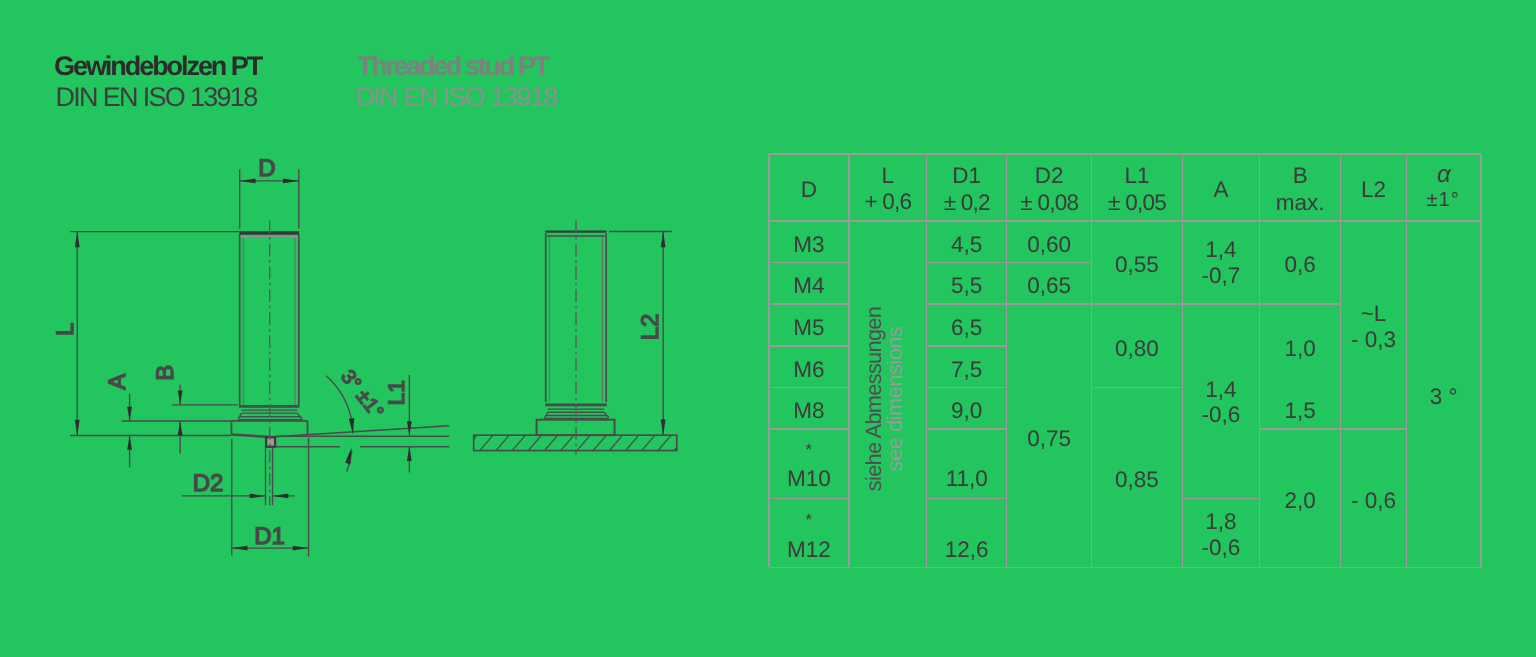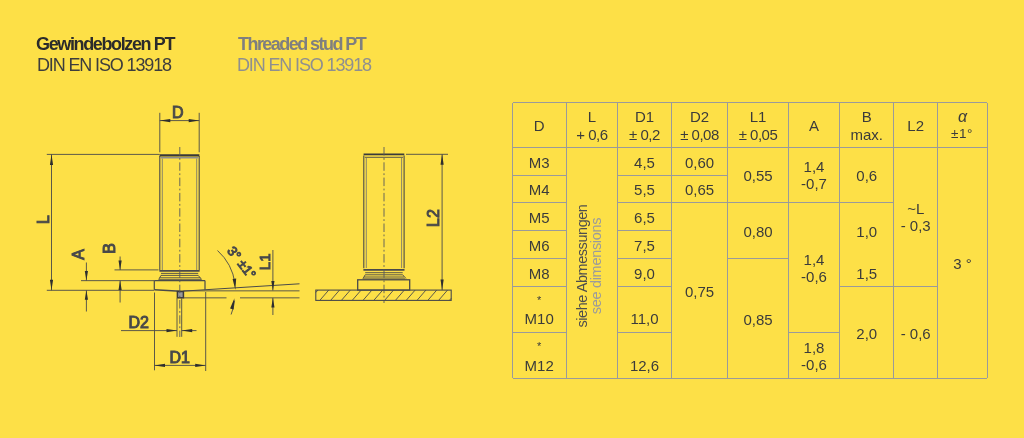--- a/index.html
+++ b/index.html
@@ -1,16 +1,16 @@
 <!DOCTYPE html>
 <html><head>
 <meta charset="utf-8">
 <style>
   html,body{margin:0;padding:0;background:#fff;}
-  #page{position:relative;width:1024px;height:438px;background:#fde047;overflow:hidden;
+  #page{position:relative;width:1024px;height:438px;background:#22c55e;overflow:hidden;
         font-family:"Liberation Sans",sans-serif;}
   svg text{font-family:"Liberation Sans",sans-serif;}
 </style>
 </head>
 <body>
 <div id="page">
   <svg width="1024" height="438" viewBox="0 0 1024 438" style="position:absolute;left:0;top:0;">
   <g id="titles" font-size="18">
 
     <text x="36" y="50" font-weight="bold" letter-spacing="-1.37" fill="#2b2b2b">Gewindebolzen PT</text>

